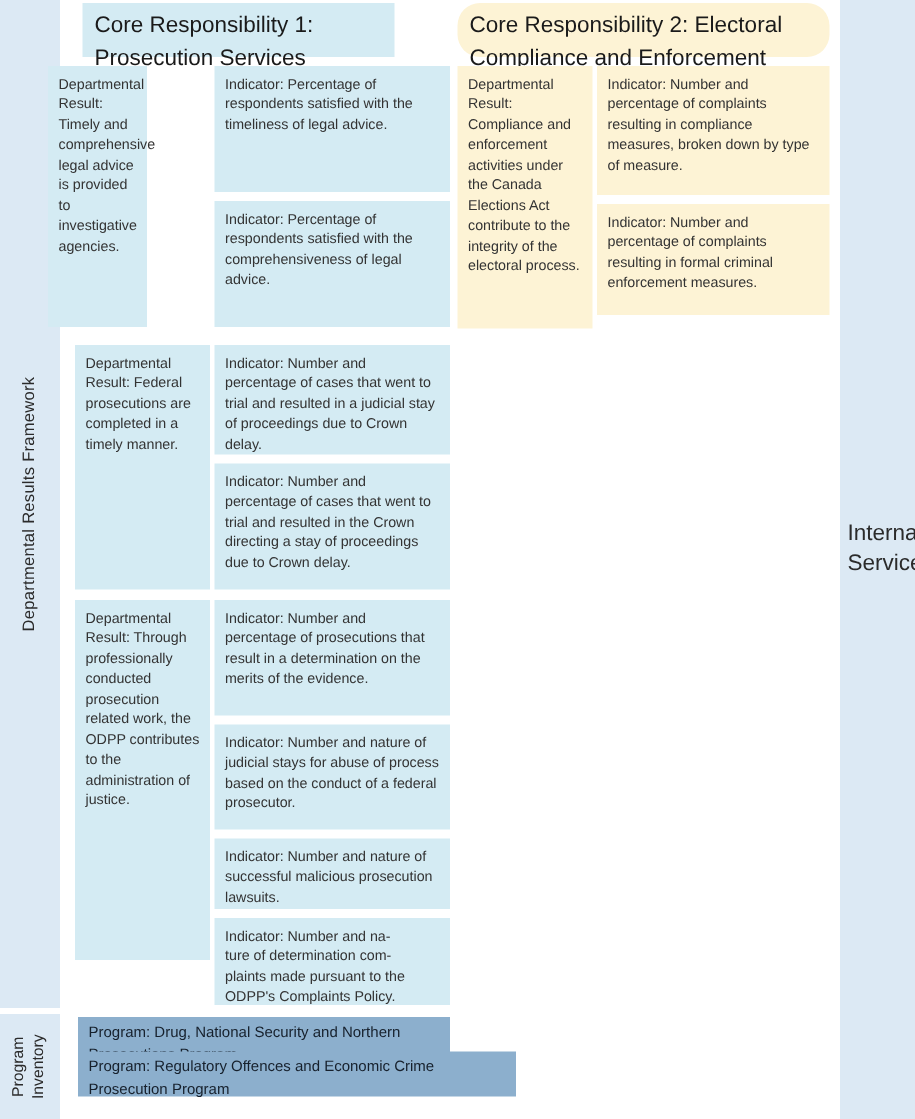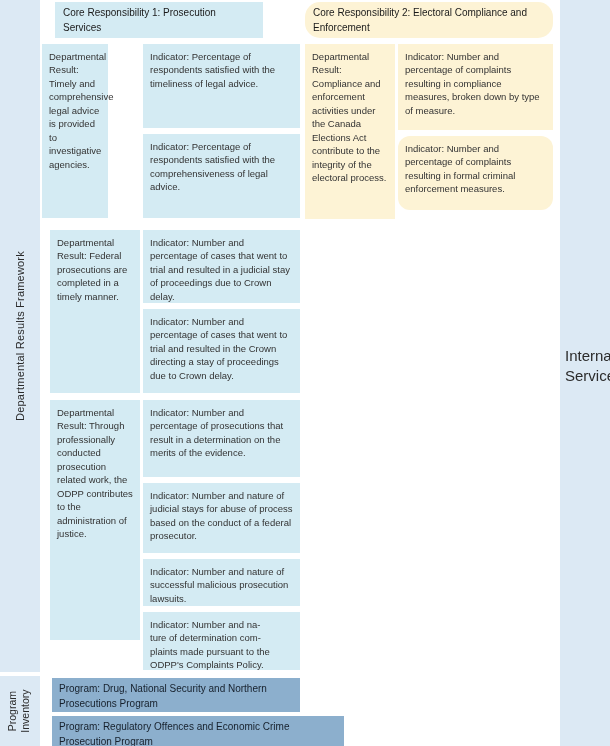--- a/index.html
+++ b/index.html
@@ -38,21 +38,21 @@
     box-sizing: border-box;
     font-size: 9.5px;
     line-height: 1.42;
     color: #333333;
     padding: 6px 7px;
     white-space: pre-line;
   }
   .cyan  { background: #d4ebf3; }
   .cream { background: #fdf3d5; }
   .hdr {
-    font-size: 10px;
+    font-size: 15px;
     line-height: 1.45;
     color: #1a1a1a;
     padding: 4px 8px;
     white-space: normal;
   }
   .program {
     background: #8cafcd;
     color: #16202c;
     font-size: 10px;
     line-height: 1.45;
@@ -65,42 +65,42 @@
     top: 346px;
     width: 44px;
     font-size: 15px;
     line-height: 1.35;
     color: #2b2b2b;
   }
   
   .p-cr1-hdr { left: 55px;  top: 2px;  width: 208px; height: 36px; }
   .p-cr2-hdr { left: 305px; top: 2px;  width: 248px; height: 36px; border-radius: 15px; }
   
-  .p-g1r  { left: 42px;  top: 44px;  width: 66px;  height: 174px; }
+  .p-g1r  { left: 32px;  top: 44px;  width: 66px;  height: 174px; }
   .p-g1i1 { left: 143px; top: 44px;  width: 157px; height: 84px;  }
   .p-g1i2 { left: 143px; top: 134px; width: 157px; height: 84px;  }
   .p-g2r  { left: 50px;  top: 230px; width: 90px;  height: 163px; }
   .p-g2i1 { left: 143px; top: 230px; width: 157px; height: 73px;  }
   .p-g2i2 { left: 143px; top: 309px; width: 157px; height: 84px;  }
   .p-g3r  { left: 50px;  top: 400px; width: 90px;  height: 240px; }
   .p-g3i1 { left: 143px; top: 400px; width: 157px; height: 77px;  }
   .p-g3i2 { left: 143px; top: 483px; width: 157px; height: 70px;  }
   .p-g3i3 { left: 143px; top: 559px; width: 157px; height: 47px;  }
   .p-g3i4 { left: 143px; top: 612px; width: 157px; height: 58px;  }
   
   .p-c2r  { left: 305px; top: 44px;  width: 90px;  height: 175px; }
   .p-c2i1 { left: 398px; top: 44px;  width: 155px; height: 86px;  }
-  .p-c2i2 { left: 398px; top: 136px; width: 155px; height: 74px; border-radius: 12px;  }
+  .p-c2i2 { left: 398px; top: 136px; width: 155px; height: 74px;  }
   
   .p-rail-drf { left: 0; top: 0;     width: 40px; height: 672px; }
   .p-rail-pi  { left: 0; top: 676px; width: 40px; height: 70px;  }
   .p-rail-is  { left: 560px; top: 0; width: 50px; height: 746px; }
   
   .p-prog1 { left: 52px;  top: 678px; width: 248px; height: 34px; }
-  .p-prog2 { left: 52px;  top: 716px; width: 292px; height: 30px; }
+  .p-prog2 { left: 52px;  top: 701px; width: 292px; height: 30px; }
   .p-prog3 { left: 305px; top: 678px; width: 248px; height: 33px; }
 </style>
 </head>
 <body>
 
 <div id="stage">
 
   <div class="rail p-rail-drf">
     <span class="rot">Departmental Results Framework</span>
   </div>

